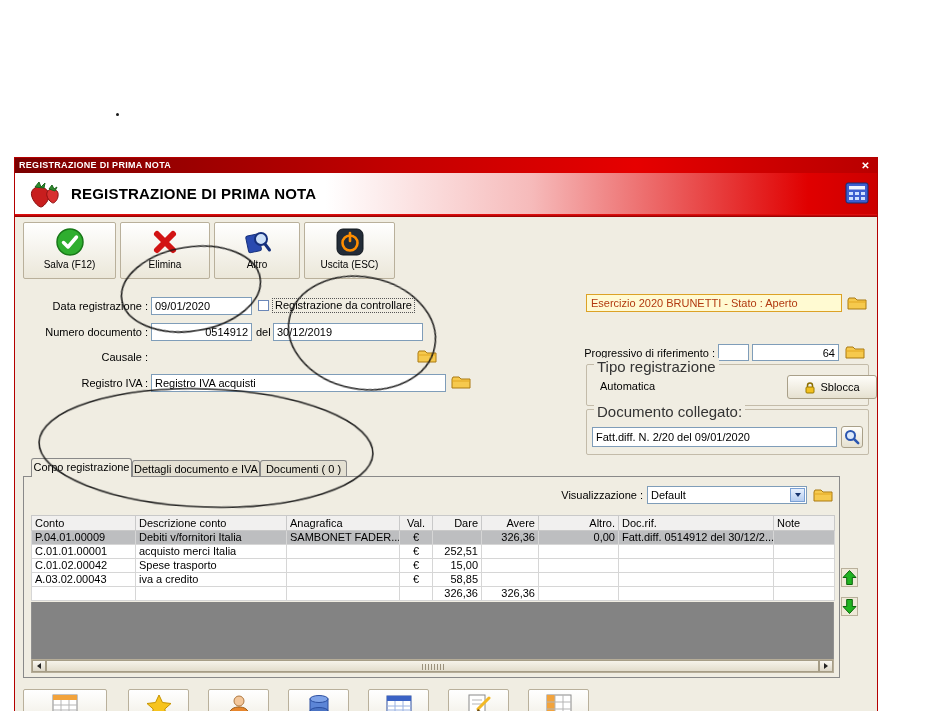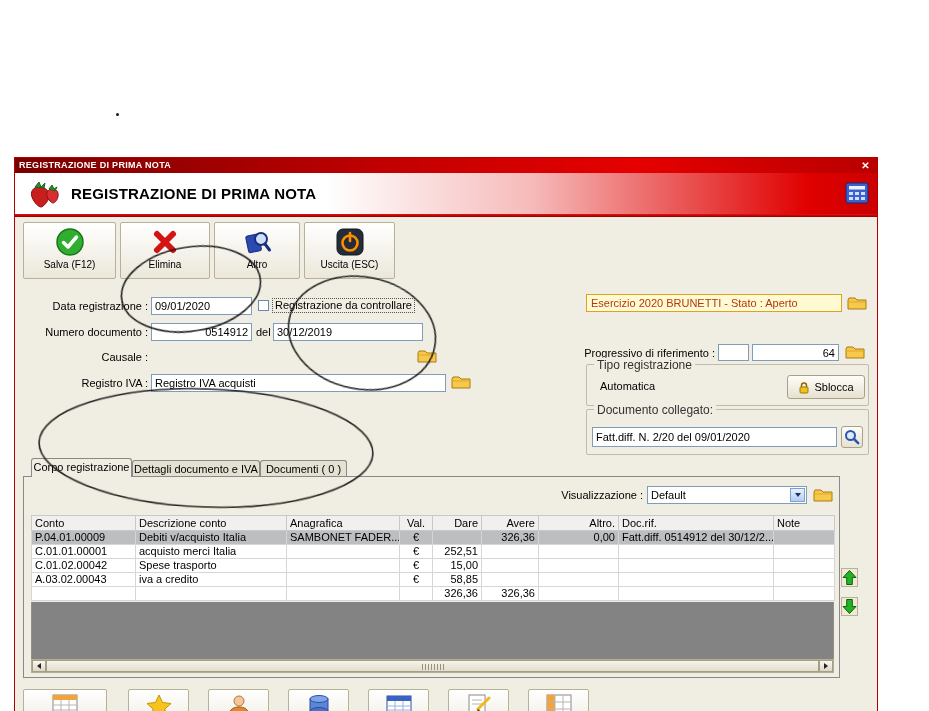--- a/index.html
+++ b/index.html
@@ -23,21 +23,21 @@
   .tbtn svg{display:block;margin:0 auto 2px}
   .flabel{text-align:right;font-size:11px;line-height:13px}
   .llabel{font-size:11px;line-height:13px}
   .tinput{border:1px solid #7f9db9;background:#fff;font:11px "Liberation Sans",sans-serif;
           padding:0 3px;position:absolute}
   .tinput.r{text-align:right}
   .chk{width:11px;height:11px;background:#fff;border:1px solid #6b87b8}
   .dotted{border:1px dotted #555;padding:0 2px}
   .folder-btn{cursor:pointer}
   .grp{border:1px solid #c3bba9;border-radius:2px}
-  .grp-legend{position:absolute;background:#f0ede2;padding:0 3px;font-size:12px;color:#333}
+  .grp-legend{position:absolute;background:#f0ede2;padding:0 3px;font-size:15px;color:#333}
   .btn3d{background:linear-gradient(#fefdf9,#e6e1d0);border:1px solid #a9a089;border-radius:3px;
          font-size:11px;display:flex;align-items:center;justify-content:center;gap:4px;cursor:pointer}
   .tab{border:1px solid #898989;border-bottom:none;border-radius:3px 3px 0 0;font-size:11px;
        text-align:center;line-height:17px;cursor:pointer}
   .tab.active{background:#f0ede2;z-index:3}
   .tab.off{background:#e4e0d2}
   #panel{border:1px solid #898989;background:#f0ede2}
   #combo{background:#fff;border:1px solid #7f9db9}
   #combo .val{position:absolute;left:3px;top:1px;line-height:14px}
   #combo .drop{position:absolute;right:1px;top:1px;width:15px;height:14px;cursor:pointer;
@@ -171,21 +171,21 @@
     <input class="tinput" style="left: 703px; top: 186px; width: 31px; height: 17px;">
     <input class="tinput r" style="left: 737px; top: 186px; width: 87px; height: 17px;" value="64">
     <svg class="abs folder-btn" style="left:830px;top:186px" width="20" height="16" viewBox="0 0 20 16">
       <path d="M1 5 L2 3 L8 3 L10 5 L19 5 L19 14 L1 14 Z" fill="#f6c94d" stroke="#ab7b12"></path>
         <path d="M1 7 L19 7" stroke="#e2a722"></path>
     </svg>
 
     <div class="abs grp" style="left:571px;top:206px;width:283px;height:42px"></div>
     <span class="abs grp-legend" style="left:579px;top:200px">Tipo registrazione</span>
     <span class="abs llabel" style="left:585px;top:222px">Automatica</span>
-    <div class="abs btn3d" style="left:772px;top:217px;width:78px;height:24px">
+    <div class="abs btn3d" style="left:772px;top:217px;width:90px;height:24px">
       <svg width="12" height="13" viewBox="0 0 12 13">
         <path d="M3.5 6 V4.5 A2.5 2.5 0 0 1 8.5 4.5 V6" stroke="#8a6d00" fill="none" stroke-width="1.5"></path>
         <rect x="2" y="6" width="8" height="6" rx="1" fill="#f2c01e" stroke="#9a7a00"></rect>
       </svg>
       <span>Sblocca</span>
     </div>
 
     <div class="abs grp" style="left:571px;top:251px;width:283px;height:46px"></div>
     <span class="abs grp-legend" style="left:579px;top:245px">Documento collegato:</span>
     <input class="tinput" style="left: 577px; top: 269px; width: 245px; height: 20px;" value="Fatt.diff. N. 2/20 del 09/01/2020">
@@ -240,21 +240,21 @@
           <th class="r">Dare</th>
           <th class="r">Avere</th>
           <th class="r">Altro.</th>
           <th>Doc.rif.</th>
           <th>Note</th>
         </tr>
       </thead>
       <tbody>
         <tr class="sel">
           <td>P.04.01.00009</td>
-          <td>Debiti v/acquisto Italia</td>
+          <td>Debiti v/fornitori Italia</td>
           <td>SAMBONET FADER...</td>
           <td class="c">€</td>
           <td class="r"></td>
           <td class="r">326,36</td>
           <td class="r">0,00</td>
           <td>Fatt.diff. 0514912 del 30/12/2...</td>
           <td></td>
         </tr>
         <tr>
           <td>C.01.01.00001</td>

